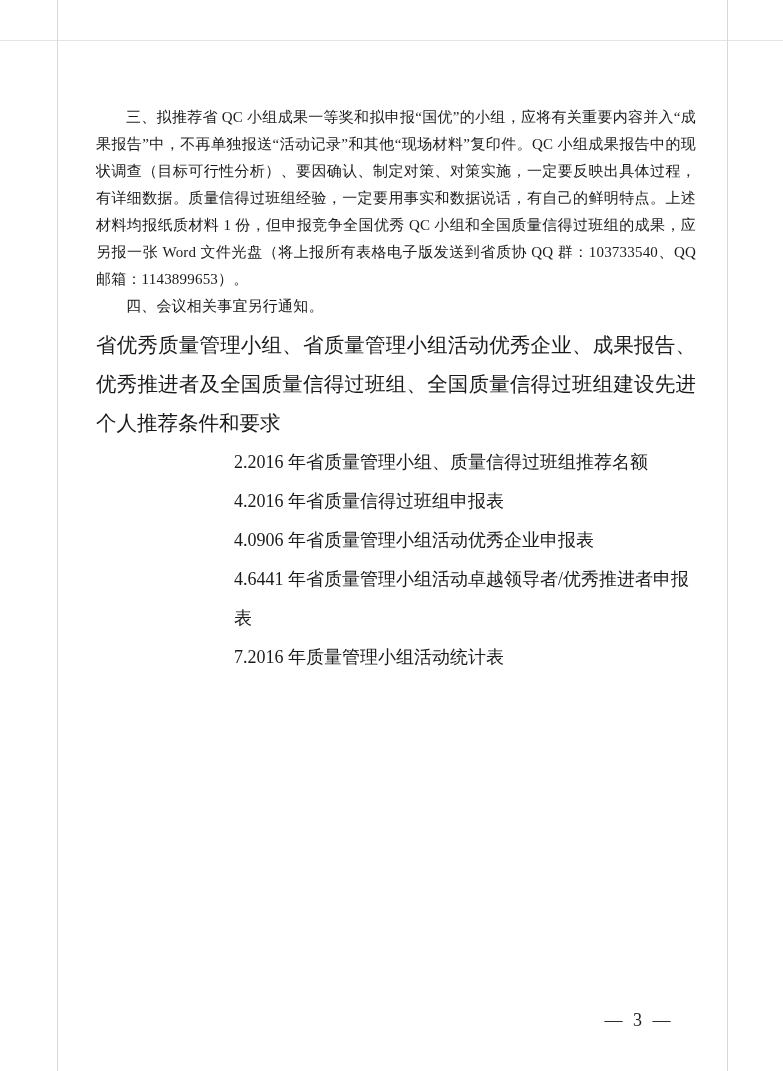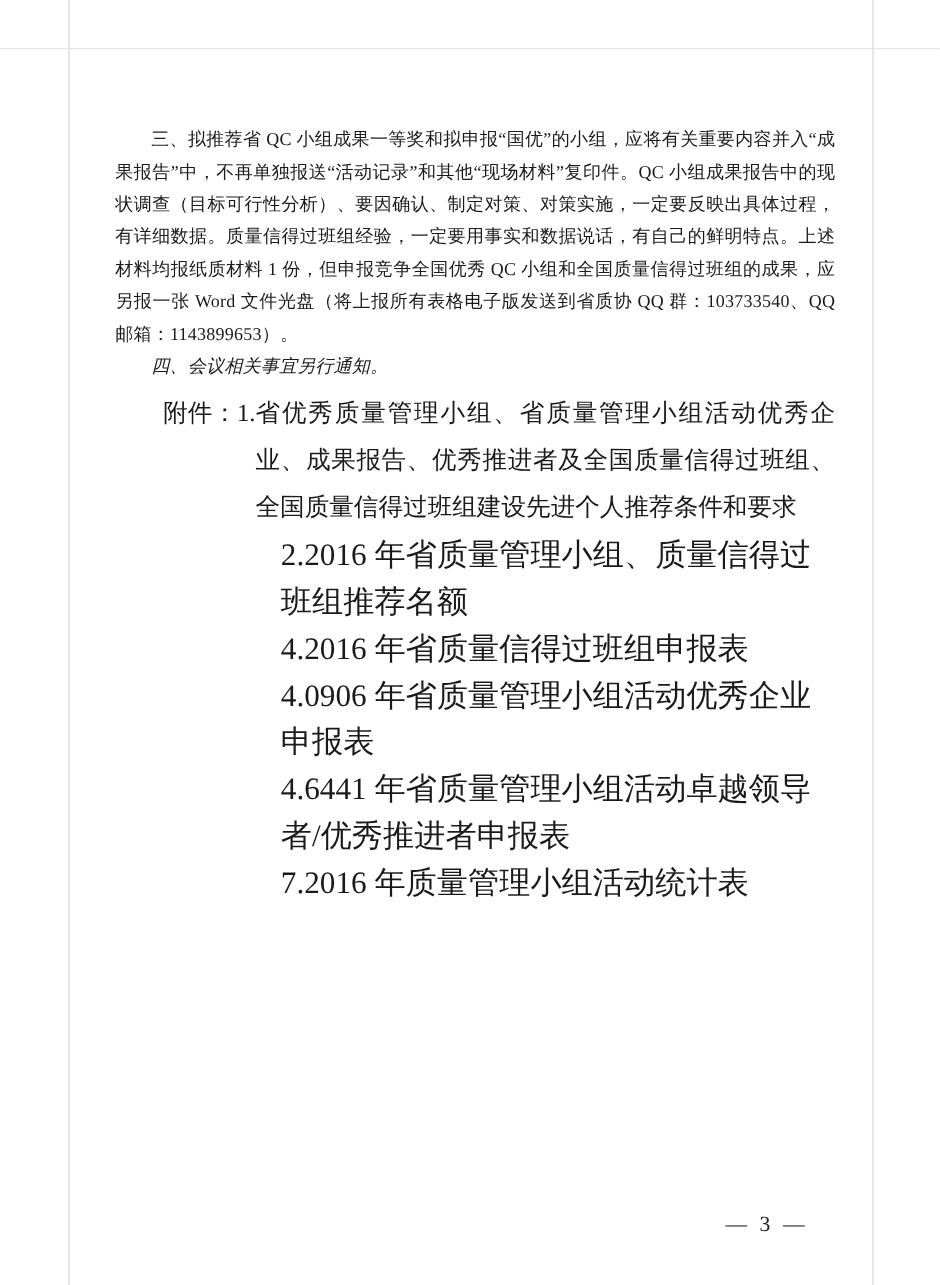--- a/index.html
+++ b/index.html
@@ -51,42 +51,41 @@
     margin: 0 0 0 0;
     font-size: 15px;
     line-height: 27px;
     text-align: justify;
     text-justify: inter-ideograph;
     text-indent: 2em;
     letter-spacing: 0.2px;
   }
   p.body-para.tight {
     text-indent: 2em;
-    font-style: italic;
   }
   .attach-block {
     margin-top: 6px;
   }
   .attach-row {
     display: flex;
     font-size: 20.5px;
     line-height: 39px;
   }
   .attach-label {
     flex: 0 0 auto;
     padding-left: 40px;
     white-space: nowrap;
   }
   .attach-first-text {
     flex: 1 1 auto;
     text-align: justify;
     text-justify: inter-ideograph;
   }
   .attach-item {
-    font-size: 26px;
+    font-size: 18px;
     line-height: 39px;
     padding-left: 138px;
     text-indent: -0px;
   }
   .footer {
     position: absolute;
     left: 0;
     right: 0;
     bottom: 40px;
     text-align: center;
@@ -116,21 +115,20 @@
 
   <div class="content">
 
     <p class="body-para">三、拟推荐省 QC 小组成果一等奖和拟申报“国优”的小组，应将有关重要内容并入“成果报告”中，不再单独报送“活动记录”和其他“现场材料”复印件。QC 小组成果报告中的现状调查（目标可行性分析）、要因确认、制定对策、对策实施，一定要反映出具体过程，有详细数据。质量信得过班组经验，一定要用事实和数据说话，有自己的鲜明特点。上述材料均报纸质材料 1 份，但申报竞争全国优秀 QC 小组和全国质量信得过班组的成果，应另报一张 Word 文件光盘（将上报所有表格电子版发送到省质协 QQ 群：103733540、QQ 邮箱：1143899653）。</p>
 
     <p class="body-para tight">四、会议相关事宜另行通知。</p>
 
     <div class="attach-block">
 
       <div class="attach-row">
-        <span class="attach-label">附件：1.</span>
         <span class="attach-first-text">省优秀质量管理小组、省质量管理小组活动优秀企业、成果报告、优秀推进者及全国质量信得过班组、全国质量信得过班组建设先进个人推荐条件和要求</span>
       </div>
 
       <div class="attach-item">2.2016 年省质量管理小组、质量信得过班组推荐名额</div>
       <div class="attach-item">4.2016 年省质量信得过班组申报表</div>
       <div class="attach-item">4.0906 年省质量管理小组活动优秀企业申报表</div>
       <div class="attach-item">4.6441 年省质量管理小组活动卓越领导者/优秀推进者申报表</div>
       <div class="attach-item">7.2016 年质量管理小组活动统计表</div>
 
     </div>

